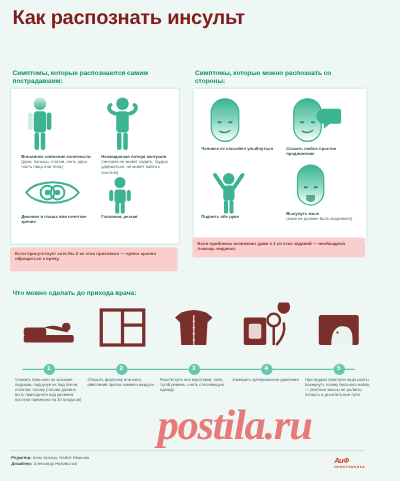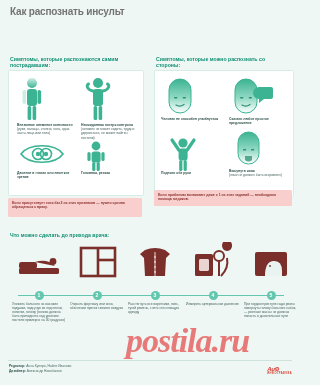--- a/index.html
+++ b/index.html
@@ -8,21 +8,21 @@
     background:#eef7f4;
     font-family:"Liberation Sans", sans-serif;
     position:relative;
     -webkit-font-smoothing:antialiased;
   }
   .page{position:relative;width:300px;height:385px;background:#eef7f4;}
 
   
   .title{
     position:absolute;left:10px;top:6px;
-    font-size:10px;font-weight:bold;color:#737373;
+    font-size:16px;font-weight:bold;color:#7f1d1d;
     letter-spacing:-0.2px;
   }
   .clockrow{position:absolute;left:10px;top:26px;width:282px;height:24px;}
   .clock{position:absolute;left:0;top:0;width:32px;height:24px;}
   .clock svg{display:block;}
   .clocktext{
     position:absolute;left:38px;top:1px;width:244px;
     font-size:3.6px;line-height:5px;color:#4c6b66;
   }
 

